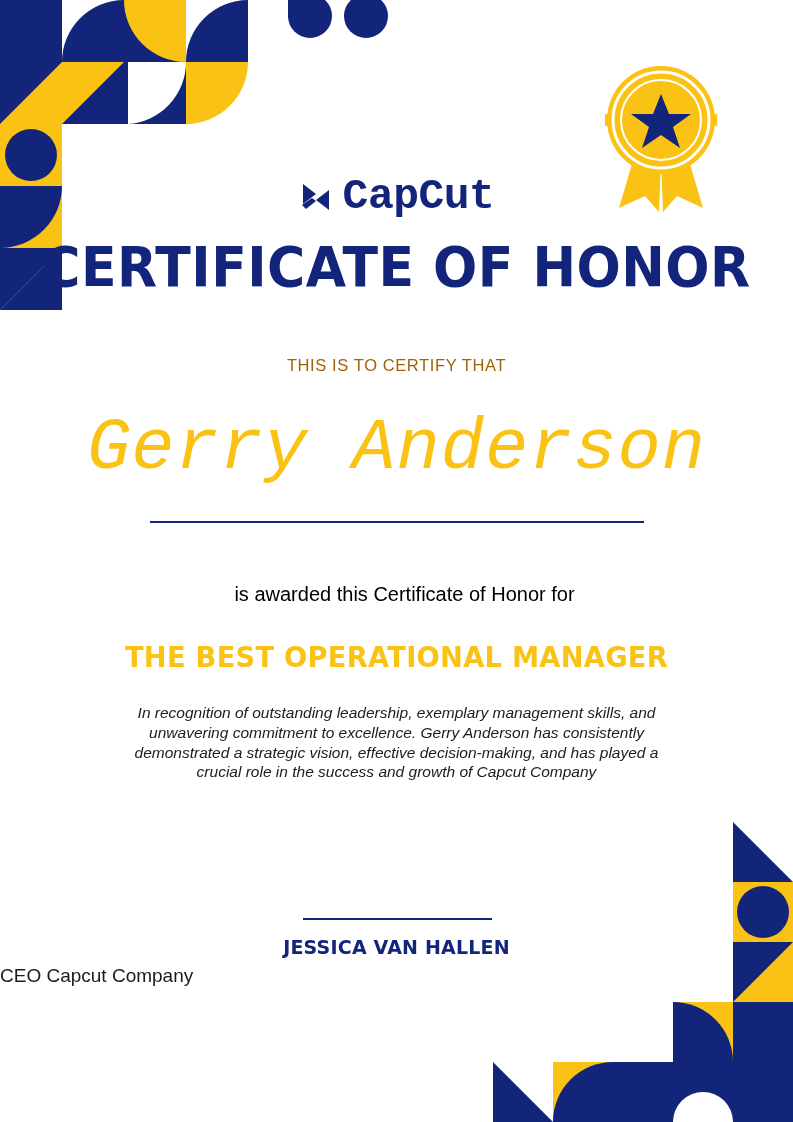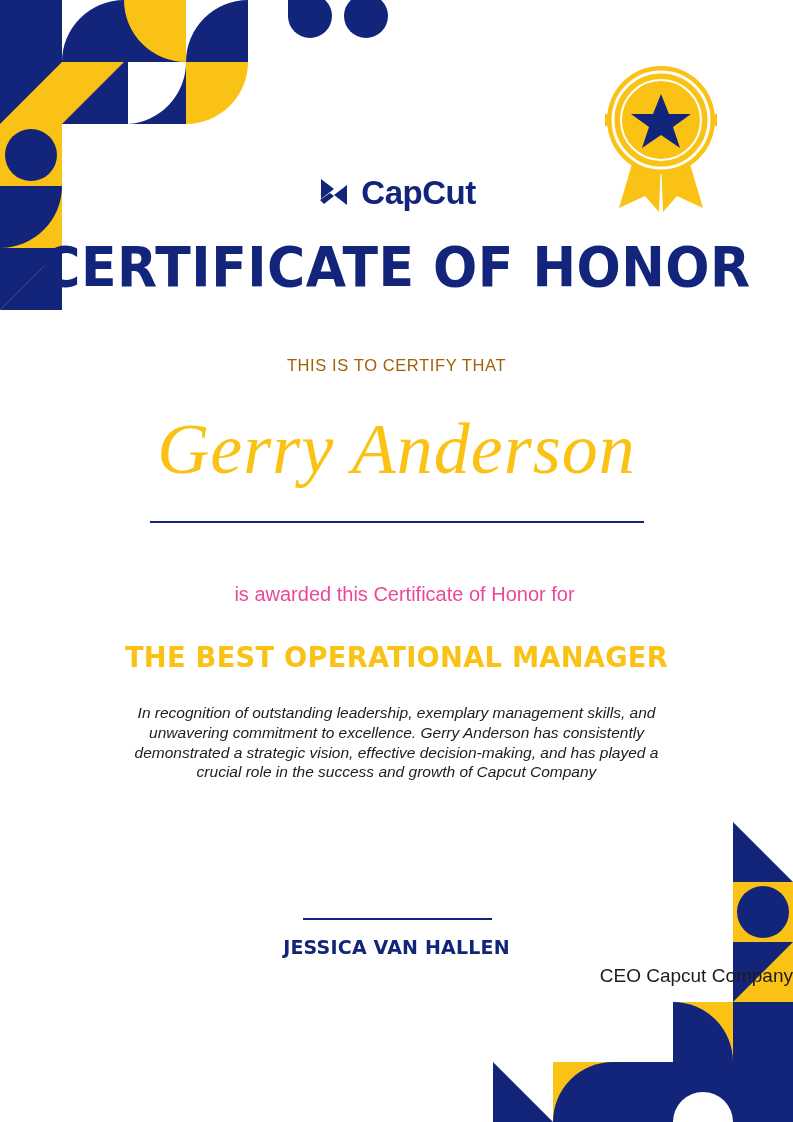--- a/index.html
+++ b/index.html
@@ -44,22 +44,22 @@
     top: 175px;
     left: 0;
     right: 0;
     display: flex;
     align-items: center;
     justify-content: center;
     gap: 10px;
   }
   .logo-mark { width: 34px; height: 34px; display: block; }
   .logo-text {
-    font-family: Liberation Sans, sans-serif;
-    font-size: 33px;
+    font-family: Liberation Mono, monospace;
+    font-size: 43px;
     font-weight: bold;
     color: #13257a;
     letter-spacing: -0.5px;
     line-height: 1;
   }
 
   
   .title {
     position: absolute;
     top: 238px;
@@ -82,21 +82,21 @@
     font-size: 16.5px;
     letter-spacing: 0.6px;
     color: #a16207;
   }
 
   .recipient {
     position: absolute;
     top: 404px;
     left: 0; right: 0;
     text-align: center;
-    font-family: Liberation Serif, serif;
+    font-family: Liberation Mono, monospace;
     font-style: italic;
     font-size: 72px;
     color: #fac214;
     line-height: 1.25;
     white-space: nowrap;
     letter-spacing: 1px;
   }
 
   .name-rule {
     position: absolute;
@@ -106,21 +106,21 @@
     height: 2px;
     background: #13257a;
   }
 
   .awarded {
     position: absolute;
     top: 583px;
     left: 0; right: 0;
     text-align: center;
     font-size: 20px;
-    color: #ec4899;
+    color: #000000;
     margin-left: 16px;
   }
 
   .award-title {
     position: absolute;
     top: 640px;
     left: 0; right: 0;
     text-align: center;
     font-family: "DejaVu Sans", sans-serif;
     font-weight: bold;
@@ -160,21 +160,21 @@
     font-weight: bold;
     font-size: 20px;
     color: #13257a;
     letter-spacing: 0.2px;
     transform: scaleX(0.95);
   }
   .sign-role {
     position: absolute;
     top: 965px;
     left: 0; right: 0;
-    text-align: right;
+    text-align: left;
     font-size: 19px;
     color: #1c1c1c;
   }
 </style>
 </head>
 <body>
 
 <div class="page">
 
   <svg class="deco deco-tl" viewBox="0 0 400 330" xmlns="http://www.w3.org/2000/svg">

